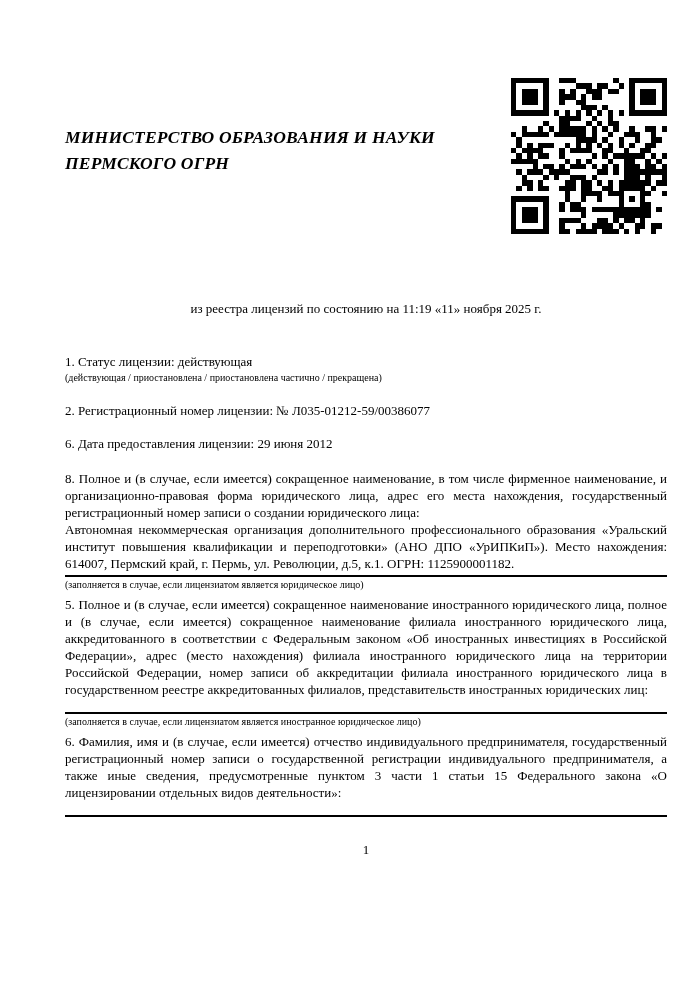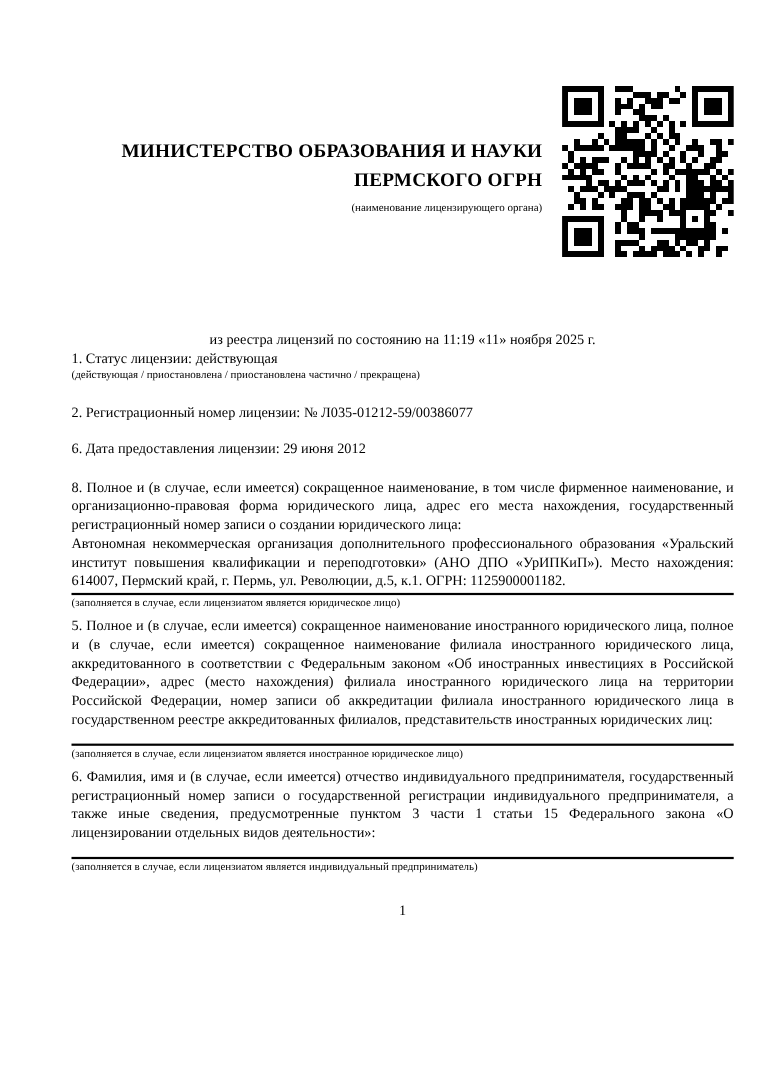--- a/index.html
+++ b/index.html
@@ -10,57 +10,56 @@
   }
   .page {
     width: 700px; height: 989px;
     box-sizing: border-box;
     padding: 78px 33px 0 65px;
     position: relative;
     background: #ffffff;
     overflow: hidden;
   }
   .header-row { display: flex; justify-content: space-between; align-items: flex-start; height: 158px; }
-  .ministry-block { width: 428px; padding-top: 46px; text-align: right; }
+  .ministry-block { width: 428px; padding-top: 46px; text-align: left; font-style: italic; }
   .ministry-name { font-size: 17.5px; font-weight: bold; line-height: 26px; letter-spacing: 0.2px; }
   .ministry-caption { font-size: 10px; line-height: 12px; margin-top: 8px; }
   .qr-box { width: 156px; height: 156px; flex: 0 0 auto; }
   .qr-box svg { display: block; }
 
   .doc-title-block { margin-top: 64px; text-align: center; font-size: 13px; line-height: 17px; }
 
   .item { font-size: 13px; line-height: 17px; }
   .para { text-align: justify; }
   .para-plain { text-align: left; }
   .note {
     font-size: 10px; line-height: 12px;
     padding-right: 100px;
     margin-top: 2px;
   }
   .rule { border-top: 2px solid #000; height: 0; }
   .rule-tight { margin-top: 3px; }
   .fill-space { height: 14px; }
 
-  .mt-36 { }
+  .mt-36 { margin-top: 36px; }
   .mt-20 { margin-top: 5px; }
   .mt-18 { margin-top: 18px; }
   .mt-16 { margin-top: 16px; }
 
   .page-number { margin-top: 24px; text-align: center; font-size: 13px; line-height: 17px; }
 </style>
 </head>
 <body>
 
 <div class="page">
 
   <div class="header-row">
     <div class="ministry-block">
       <div class="ministry-name">МИНИСТЕРСТВО ОБРАЗОВАНИЯ И НАУКИ</div>
       <div class="ministry-name">ПЕРМСКОГО ОГРН</div>
-      <div class="ministry-caption">(наименование лицензирующего органа)</div>
     </div>
     <div class="qr-box">
       <svg id="qr-svg" width="156" height="156" viewBox="0 0 29 29" shape-rendering="crispEdges" aria-hidden="true">
           <rect x="0" y="0" width="29" height="29" fill="#ffffff"></rect>
           <rect x="0" y="0" width="1" height="1" fill="#000000"></rect>
           <rect x="1" y="0" width="1" height="1" fill="#000000"></rect>
           <rect x="2" y="0" width="1" height="1" fill="#000000"></rect>
           <rect x="3" y="0" width="1" height="1" fill="#000000"></rect>
           <rect x="4" y="0" width="1" height="1" fill="#000000"></rect>
           <rect x="5" y="0" width="1" height="1" fill="#000000"></rect>
@@ -500,19 +499,18 @@
     <div class="para">5. Полное и (в случае, если имеется) сокращенное наименование иностранного юридического лица, полное и (в случае, если имеется) сокращенное наименование филиала иностранного юридического лица, аккредитованного в соответствии с Федеральным законом «Об иностранных инвестициях в Российской Федерации», адрес (место нахождения) филиала иностранного юридического лица на территории Российской Федерации, номер записи об аккредитации филиала иностранного юридического лица в государственном реестре аккредитованных филиалов, представительств иностранных юридических лиц:</div>
     <div class="fill-space"></div>
     <div class="rule"></div>
     <div class="note">(заполняется в случае, если лицензиатом является иностранное юридическое лицо)</div>
   </section>
 
   <section class="item mt-20">
     <div class="para">6. Фамилия, имя и (в случае, если имеется) отчество индивидуального предпринимателя, государственный регистрационный номер записи о государственной регистрации индивидуального предпринимателя, а также иные сведения, предусмотренные пунктом 3 части 1 статьи 15 Федерального закона «О лицензировании отдельных видов деятельности»:</div>
     <div class="fill-space"></div>
     <div class="rule"></div>
-    <div class="note">(заполняется в случае, если лицензиатом является индивидуальный предприниматель)</div>
   </section>
 
 
   <div class="page-number">1</div>
 
 </div>
 
 </body></html>

